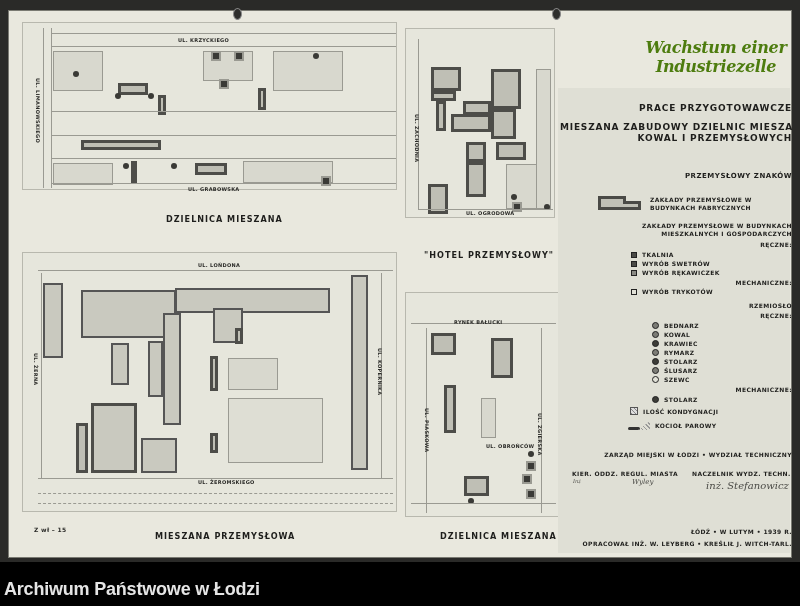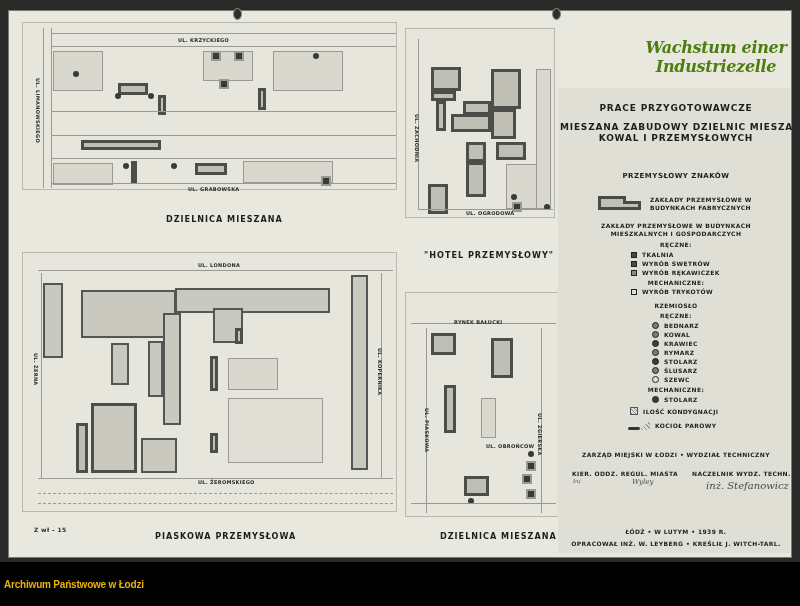--- a/index.html
+++ b/index.html
@@ -26,21 +26,21 @@
 
   .st-label { position: absolute; font-size: 5px; font-weight: bold; color: #2b2b28; letter-spacing: 0.3px; white-space: nowrap; }
   .st-label.vert { transform: rotate(90deg); transform-origin: left top; }
 
   .map-title { position: absolute; font-family: "DejaVu Sans Condensed", "DejaVu Sans", sans-serif;
                font-weight: bold; font-size: 9px; letter-spacing: 1px; color: #1e1e1c; white-space: nowrap; }
 
   .legend-title-de { position: absolute; left: 610px; top: 38px; width: 212px; text-align: center;
                      font-family: "DejaVu Serif", serif; font-weight: bold; font-size: 16px; color: #4d7c0f; font-style: italic; letter-spacing: -0.3px; }
 
-  .lg { position: absolute; left: 560px; width: 232px; text-align: center; font-weight: bold; color: #1e1e1c; white-space: nowrap; }
+  .lg { position: absolute; left: 560px; width: 232px; text-align: right; font-weight: bold; color: #1e1e1c; white-space: nowrap; }
   .lg.h1 { font-size: 9px; letter-spacing: 0.8px; }
   .lg.h2 { font-size: 7px; letter-spacing: 0.5px; }
   .lg.t { font-size: 6px; letter-spacing: 0.4px; }
   .lg-item { position: absolute; display: flex; align-items: center; gap: 5px; font-size: 6px; font-weight: bold; color: #1e1e1c; letter-spacing: 0.4px; white-space: nowrap; }
   .ico-sq { width: 6px; height: 6px; background: #4a4a46; border: 1px solid #222; }
   .ico-sq.half { background: #8a8a84; }
   .ico-sq.empty { background: #e0e0d6; }
   .ico-ci { width: 7px; height: 7px; border-radius: 50%; background: #3c3c38; border: 1px solid #222; }
   .ico-ci.mid { background: #7c7c76; }
   .ico-ci.empty { background: #e0e0d6; }
@@ -49,21 +49,21 @@
   .ico-boiler::before { content: ""; position: absolute; left: 0; bottom: 0; width: 12px; height: 3px; background: #333; border-radius: 2px; }
   .ico-boiler::after { content: ""; position: absolute; right: 0; bottom: 0; width: 12px; height: 9px;
                        background: repeating-linear-gradient(45deg, #999 0 1px, transparent 1px 3px); clip-path: polygon(0 100%, 100% 0, 100% 100%); }
   .ico-factory { position: absolute; left: 598px; top: 196px; width: 43px; height: 14px; }
   .ico-factory .a { position: absolute; left: 0; top: 0; width: 28px; height: 14px; border: 3px solid #4a4a46; background: #c0c0b6; }
   .ico-factory .b { position: absolute; left: 25px; top: 5px; width: 18px; height: 9px; border: 3px solid #4a4a46; border-left: none; background: #c0c0b6; }
 
   .sig { position: absolute; font-family: "DejaVu Serif", serif; font-style: italic; color: #4a4a46; }
 
   .archive-bar { position: absolute; left: 0; top: 562px; width: 800px; height: 44px; background: #000; }
-  .archive-label { position: absolute; left: 4px; top: 579px; font-family: "Liberation Sans", sans-serif; font-weight: bold; font-size: 10px; color: #eab308; letter-spacing: -0.2px; text-align: center; }
+  .archive-label { position: absolute; left: 4px; top: 579px; font-family: "Liberation Sans", sans-serif; font-weight: bold; font-size: 18px; color: #e5e5e5; letter-spacing: -0.2px; text-align: center; }
 </style>
 </head>
 <body>
 
 <div class="frame"></div>
 <div class="sheet"></div>
 <div class="pin" style="left:233px;"></div>
 <div class="pin" style="left:552px;"></div>
 
 <div class="panel" style="left:22px;top:22px;width:375px;height:168px;">
@@ -151,21 +151,21 @@
   <div class="bld dark" style="left:212px;top:75px;width:8px;height:16px;"></div>
   <div class="bld" style="left:328px;top:22px;width:17px;height:195px;border:2px solid #555;"></div>
   <div class="bld light" style="left:205px;top:105px;width:50px;height:32px;"></div>
   <div class="bld light" style="left:205px;top:145px;width:95px;height:65px;background:#deded4;"></div>
   <div class="hline" style="left:15px;top:225px;width:355px;"></div>
   <div class="st-label" style="left:175px;top:226px;">UL. ŻEROMSKIEGO</div>
   <div class="hline" style="left:15px;top:240px;width:355px;border-top-style:dashed;"></div>
   <div class="hline" style="left:15px;top:250px;width:355px;border-top-style:dashed;"></div>
 </div>
 <div class="st-label" style="left:34px;top:526px;font-size:6px;">Z wł – 15</div>
-<div class="map-title" style="left:155px;top:531px;">PIASKOWA PRZEMYSŁOWA</div>
+<div class="map-title" style="left:155px;top:531px;">MIESZANA PRZEMYSŁOWA</div>
 
 <div class="panel" style="left:405px;top:292px;width:155px;height:225px;">
   <div class="hline" style="left:5px;top:30px;width:145px;"></div>
   <div class="st-label" style="left:48px;top:26px;">RYNEK BAŁUCKI</div>
   <div class="vline" style="left:20px;top:35px;height:185px;"></div>
   <div class="st-label vert" style="left:24px;top:115px;">UL. PIASKOWA</div>
   <div class="vline" style="left:135px;top:35px;height:185px;"></div>
   <div class="st-label vert" style="left:137px;top:120px;">UL. ZGIERSKA</div>
   <div class="bld dark" style="left:25px;top:40px;width:25px;height:22px;"></div>
   <div class="bld dark" style="left:85px;top:45px;width:22px;height:40px;"></div>

